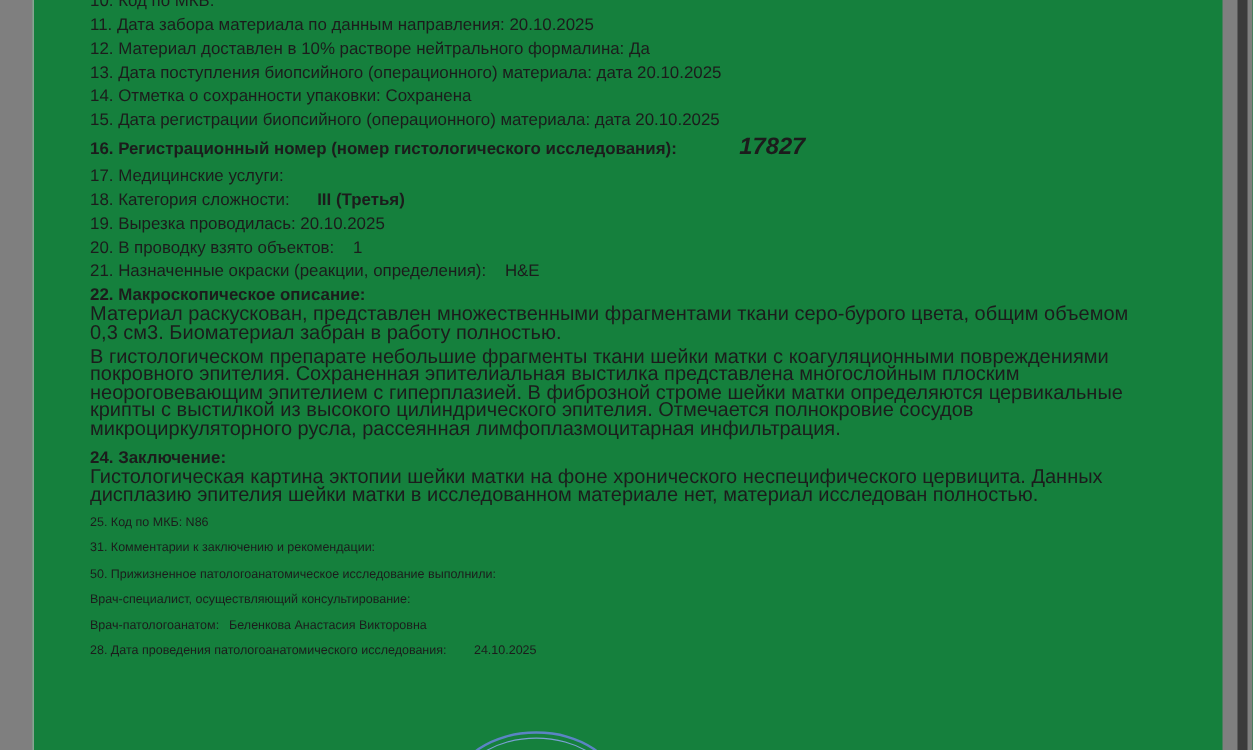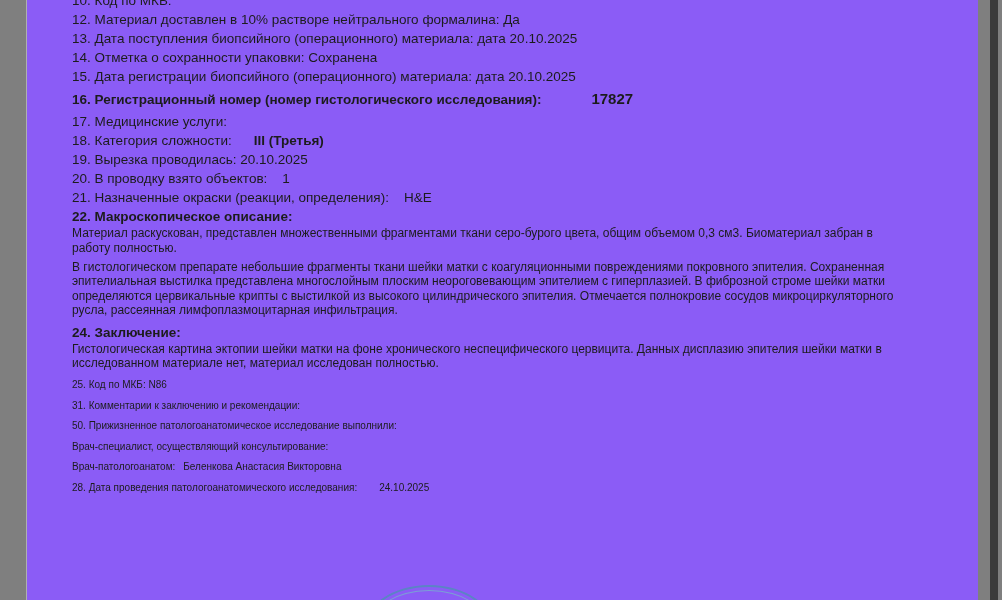--- a/index.html
+++ b/index.html
@@ -3,50 +3,51 @@
 <meta charset="utf-8">
 <style>
   html,body{margin:0;padding:0;}
   body{
     width:1002px;height:600px;position:relative;overflow:hidden;
     background:#7f7f7f;
     font-family:"Liberation Sans", sans-serif;
   }
   .page{
     position:absolute;left:26px;top:0;width:951px;height:600px;
-    background:#8b5cf6;border-left:1px solid #b0b0b0;
+    background:#15803d;border-left:1px solid #b0b0b0;
   }
   .content{
     position:absolute;left:45px;top:-9px;width:836px;color:#1c1c1c;
   }
   .line{white-space:nowrap;}
   .item{font-size:13.5px;line-height:19px;}
   .item-lg{font-size:13.5px;line-height:25px;}
   .item2{font-size:10px;line-height:20.5px;}
-  .para{font-size:12px;line-height:14.6px;margin:0 0 4.5px 0;white-space:normal;}
+  .para{font-size:16px;line-height:14.6px;margin:0 0 4.5px 0;white-space:normal;}
   .b{font-weight:bold;}
-  .big{font-size:15px;}
+  .big{font-size:19px;font-style:italic;}
   .gap-xs{margin-left:8px;}
   .gap-sm{margin-left:15px;}
   .gap-md{margin-left:22px;}
   .gap-lg{margin-left:50px;}
   .scroll-thumb{
     position:absolute;right:4px;top:0;width:8px;height:600px;
     background:#3b3b3b;
   }
   .stamp{position:absolute;left:336px;top:585px;width:132px;height:92px;}
   .stamp .outer{position:absolute;left:0;top:0;right:0;bottom:0;border:2px solid #5b84c4;border-radius:50%;}
   .stamp .inner{position:absolute;left:5px;top:5px;right:5px;bottom:5px;border:1px solid #7aa0d4;border-radius:50%;}
 </style>
 </head>
 <body>
 
 <div class="page">
   <div class="content">
       <div class="line item"><span class="">10. Код по МКБ:</span></div>
+      <div class="line item"><span class="">11. Дата забора материала по данным направления: 20.10.2025</span></div>
       <div class="line item"><span class="">12. Материал доставлен в 10% растворе нейтрального формалина: Да</span></div>
       <div class="line item"><span class="">13. Дата поступления биопсийного (операционного) материала: дата 20.10.2025</span></div>
       <div class="line item"><span class="">14. Отметка о сохранности упаковки: Сохранена</span></div>
       <div class="line item"><span class="">15. Дата регистрации биопсийного (операционного) материала: дата 20.10.2025</span></div>
       <div class="line item-lg"><span class="b">16. Регистрационный номер (номер гистологического исследования):</span><span class="b big gap-lg">17827</span></div>
       <div class="line item"><span class="">17. Медицинские услуги:</span></div>
       <div class="line item"><span class="">18. Категория сложности:</span><span class="b gap-md">III (Третья)</span></div>
       <div class="line item"><span class="">19. Вырезка проводилась: 20.10.2025</span></div>
       <div class="line item"><span class="">20. В проводку взято объектов:</span><span class="gap-sm">1</span></div>
       <div class="line item"><span class="">21. Назначенные окраски (реакции, определения):</span><span class="gap-sm">H&amp;E</span></div>

